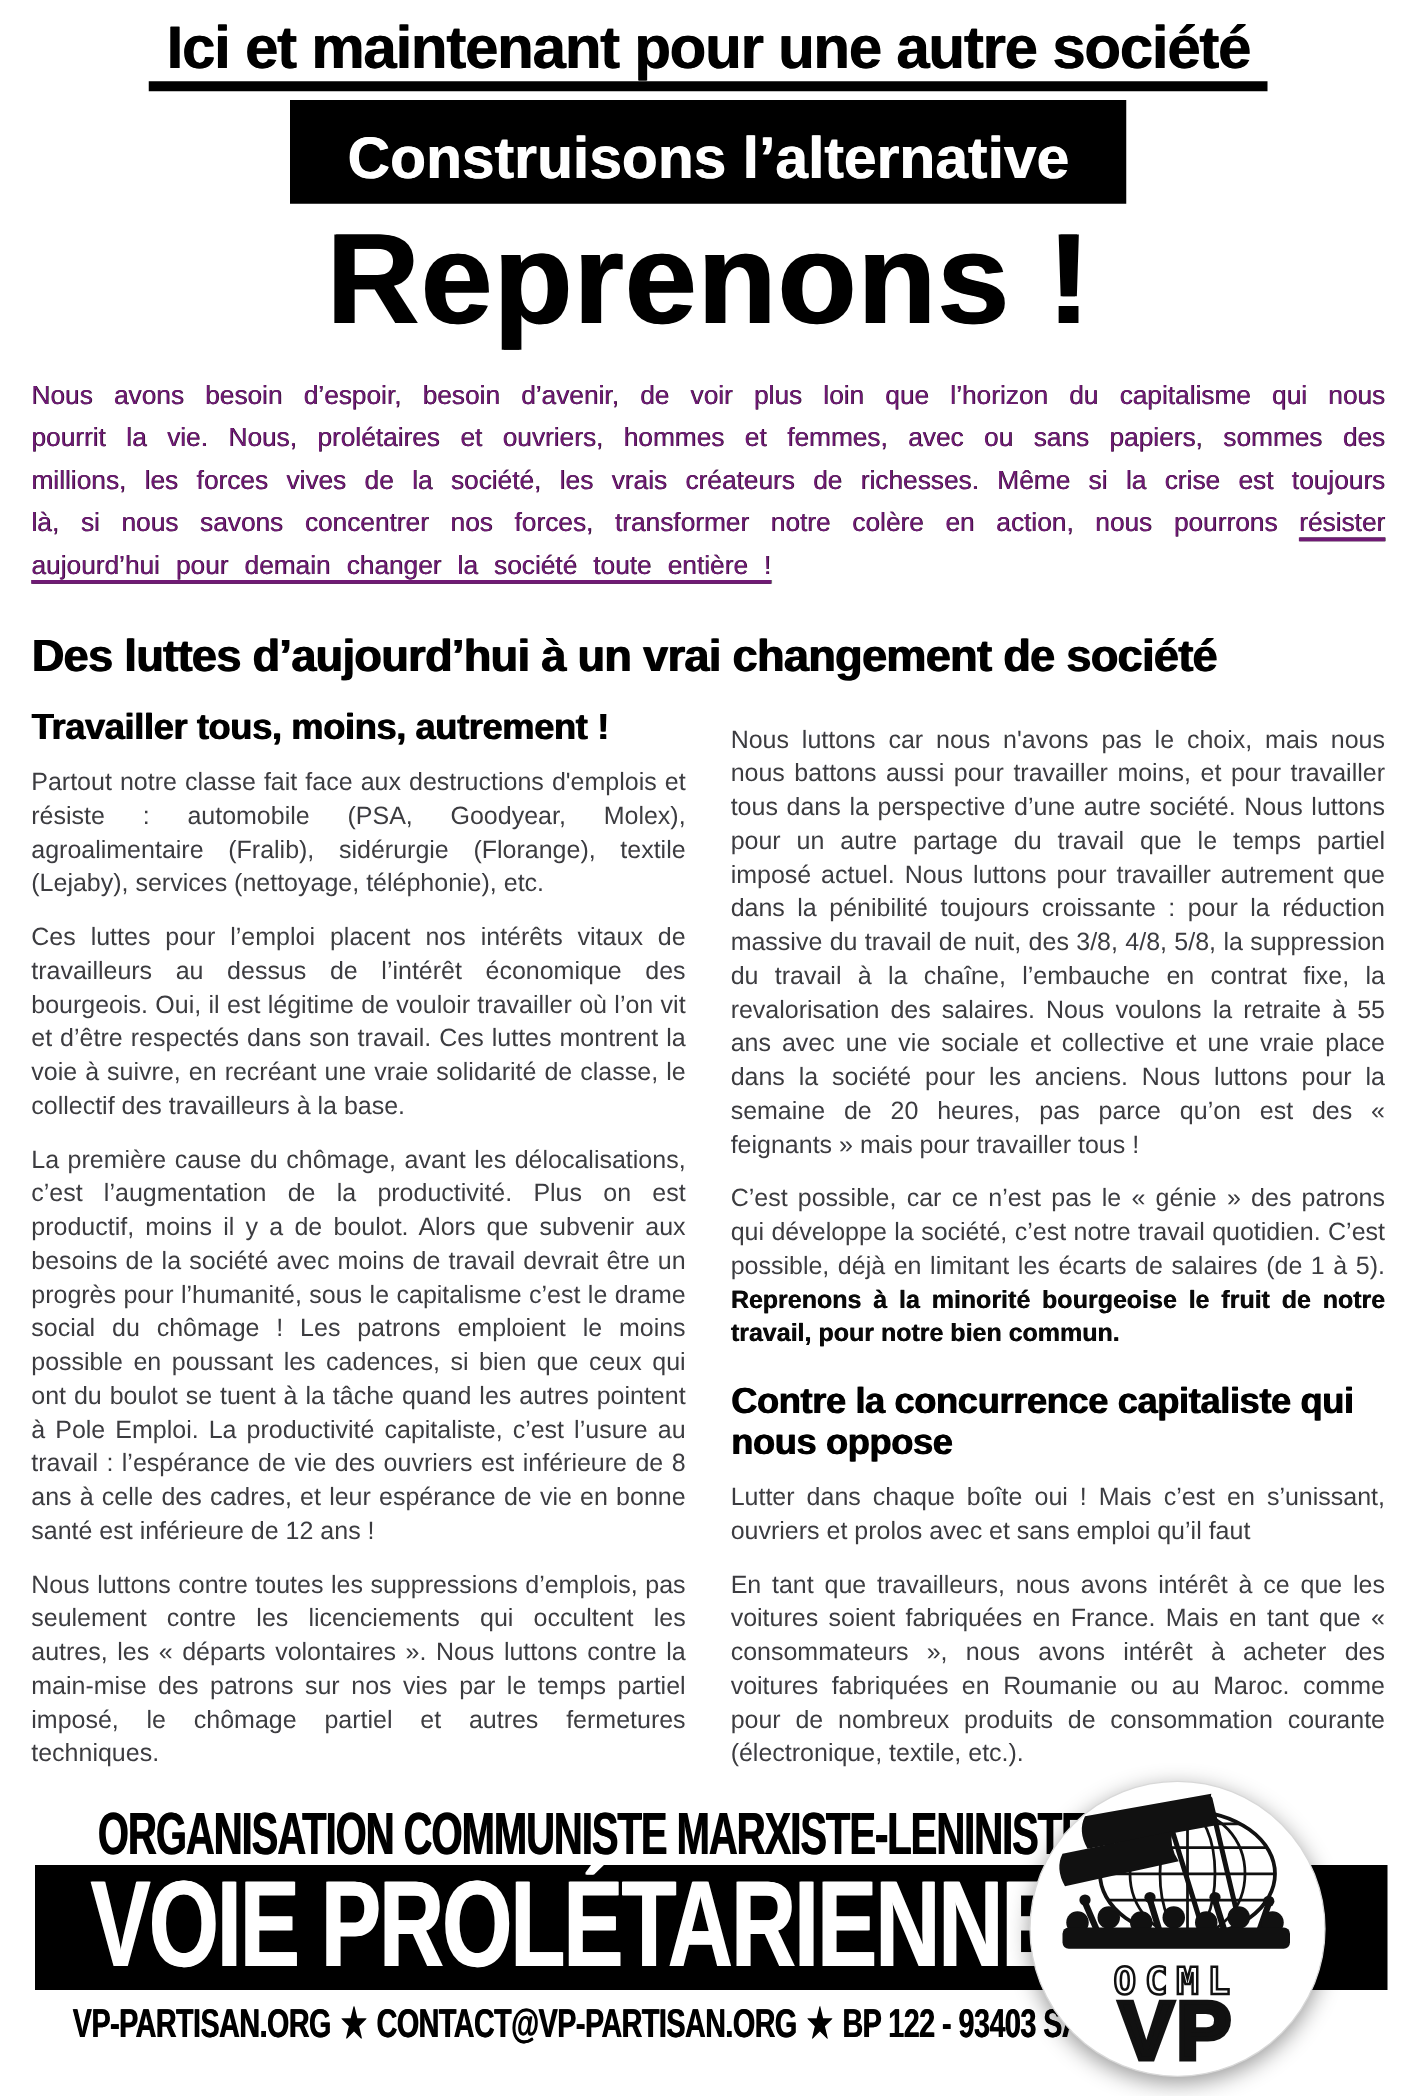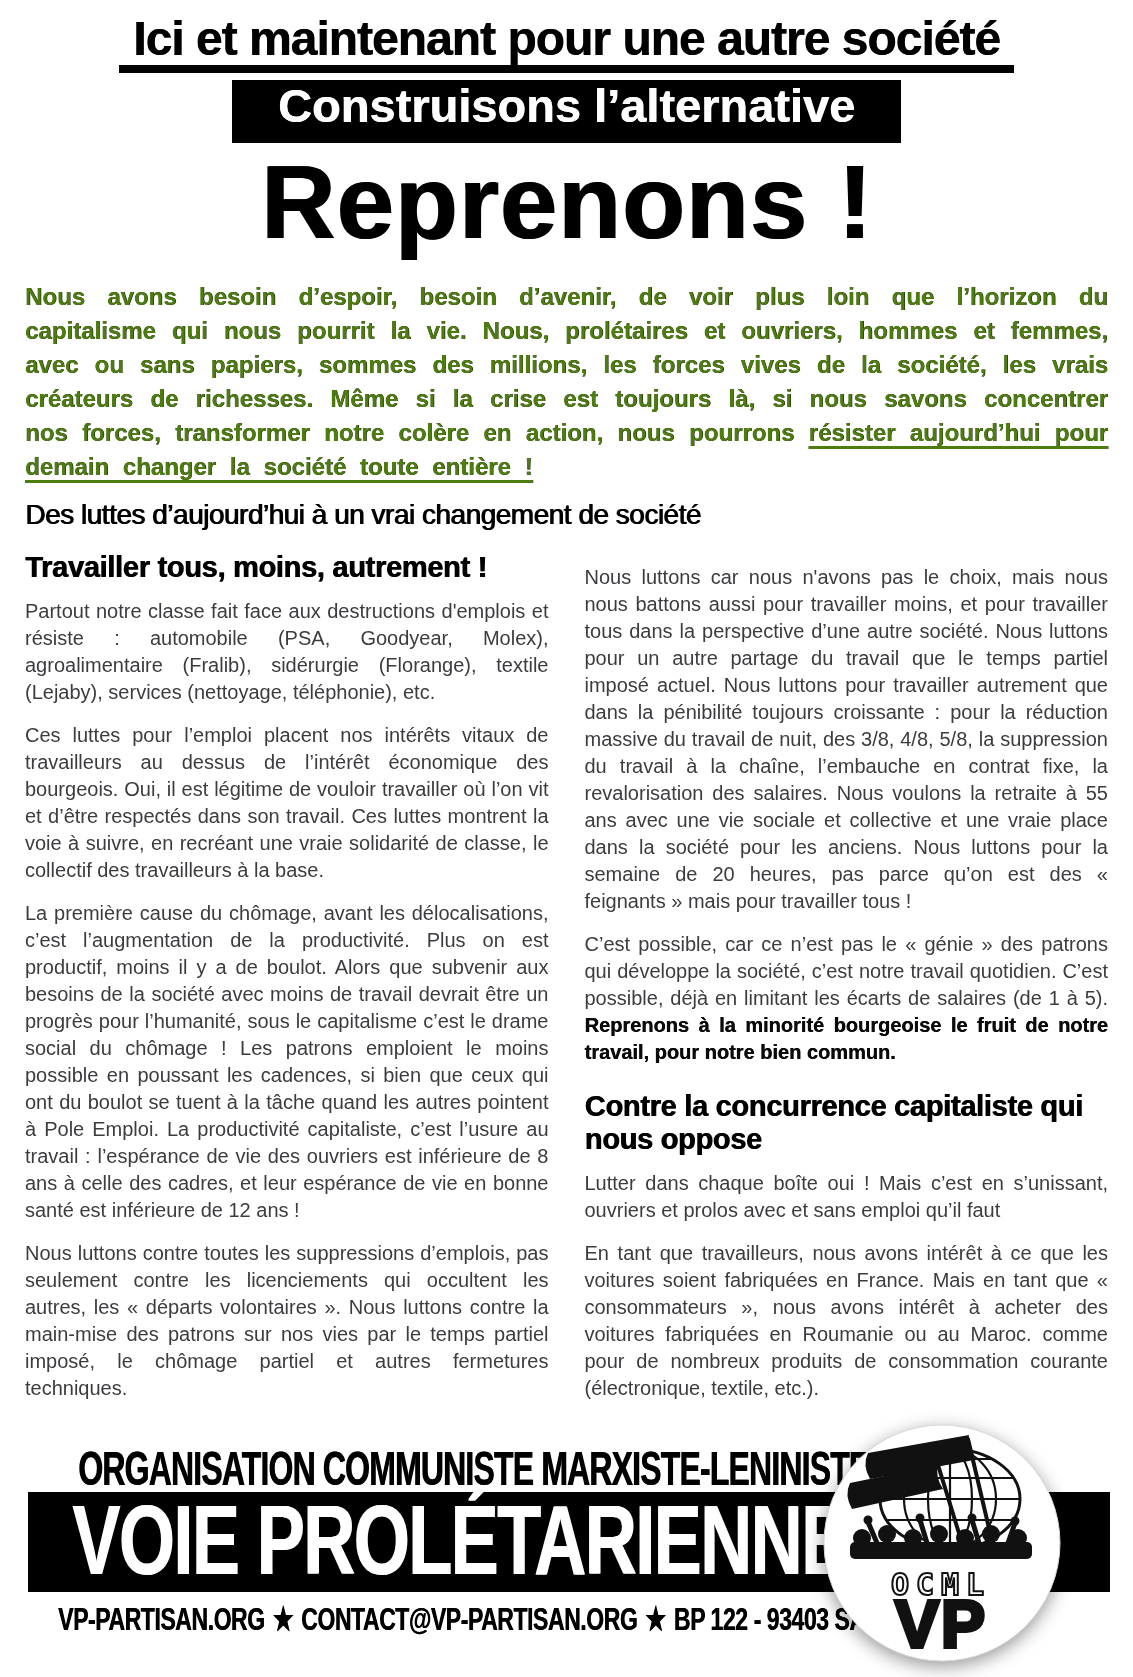--- a/index.html
+++ b/index.html
@@ -11,39 +11,39 @@
   }
   
   .masthead { text-align:center; padding-top:14px; }
   .headline-1 {
     display:inline-block; font-size:48px; font-weight:700; letter-spacing:-1px;
     line-height:1.04; border-bottom:8px solid #000; padding:0 14px 1px;
     text-shadow:0.6px 0 #000;
   }
   .headline-2-bar {
     margin:7px auto 0; width:max-content; max-width:1010px;
-    background:#000; color:#fff; padding:0 46px 11px;
+    background:#000; color:#fff; padding:20px 46px 11px;
   }
   .headline-2-bar .txt {
     font-size:47px; font-weight:700; letter-spacing:0; line-height:1.1;
     text-shadow:0.6px 0 #fff;
   }
   .headline-3 {
     margin-top:8px; font-size:103px; font-weight:700; letter-spacing:1px;
     line-height:1.0; text-shadow:1.5px 0 #000;
   }
   
   .intro {
-    margin:26px 25px 0; font-size:24px; line-height:34px; font-weight:700;
-    text-align:justify; color:#4d7c0f; word-spacing:7px; text-shadow:0.4px 0 #0a0a0a;
+    margin:26px 25px 0; font-size:21px; line-height:34px; font-weight:400;
+    text-align:justify; color:#701a75; word-spacing:7px; text-shadow:0.4px 0 #0a0a0a;
   }
   .intro .ul { text-decoration:underline; text-decoration-thickness:2.5px; text-underline-offset:5px; }
   
   .section-h {
-    margin:15px 25px 0; font-size:28px; font-weight:400; letter-spacing:-0.5px;
+    margin:34px 25px 0; font-size:36px; font-weight:700; letter-spacing:-0.5px;
     text-shadow:1px 0 #000;
   }
   
   .columns { display:flex; gap:36px; margin:20px 25px 0;align-items:flex-end; }
   .col { flex:1; text-align:justify; font-size:20px; line-height:27px; color:#3c3c40; }
   .col p { margin:0 0 16px; }
   .col .col-h {
     text-align:left; color:#000; font-size:29px; line-height:1.12; font-weight:700;
     margin:0 0 15px; text-shadow:0.8px 0 #000; letter-spacing:-0.3px;
   }

